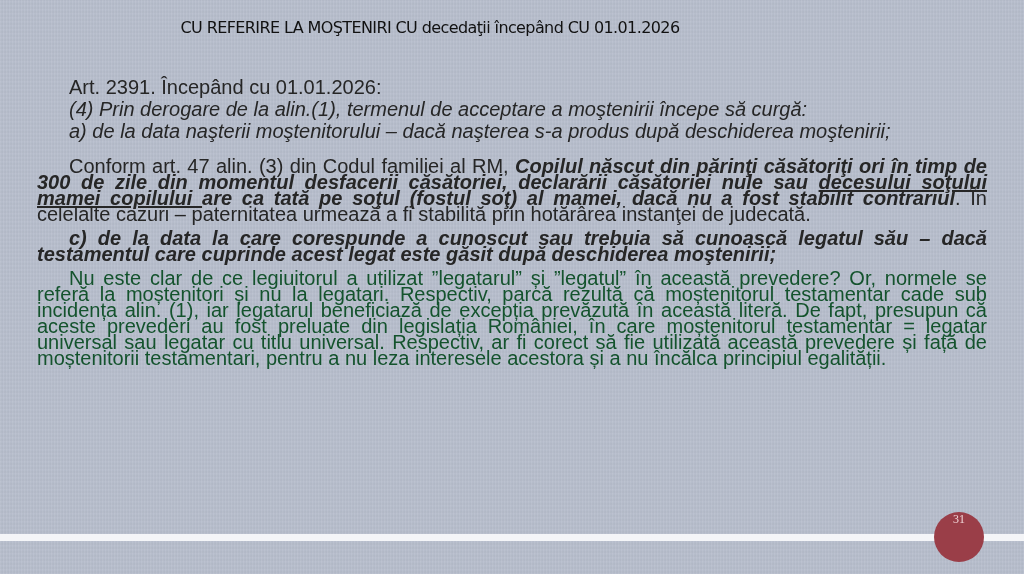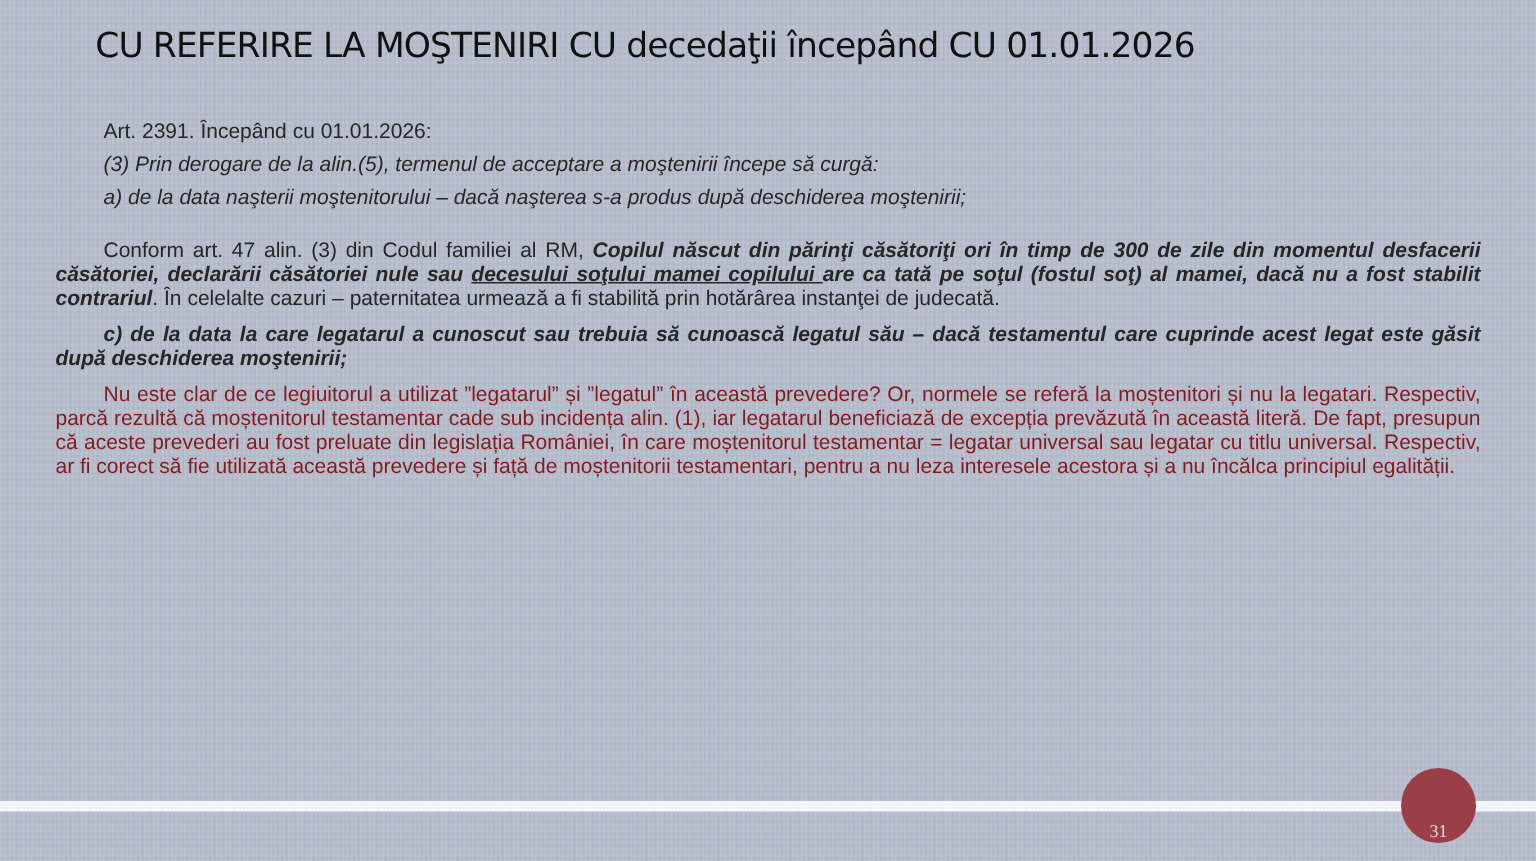--- a/index.html
+++ b/index.html
@@ -18,46 +18,46 @@
       font-family: "Liberation Sans", sans-serif;
       color: #262626;
     }
     .slide-title {
       position: absolute;
       left: 0;
       top: 18px;
       width: 860px;
       text-align: center;
       font-family: "DejaVu Sans", sans-serif;
-      font-size: 23px;
+      font-size: 16px;
       letter-spacing: -0.6px;
       color: #111111;
       white-space: nowrap;
     }
     .content {
       position: absolute;
       left: 37px;
       top: 76px;
       width: 950px;
-      font-size: 14px;
+      font-size: 20px;
       line-height: 16px;
     }
     .p {
       text-indent: 32px;
       text-align: justify;
       margin-bottom: 6px;
     }
     .p.single {
       line-height: 22px;
       margin-bottom: 0;
     }
     .it { font-style: italic; }
     .bi { font-style: italic; font-weight: bold; }
     .u { text-decoration: underline; }
-    .red { color: #7f1d1d; }
+    .red { color: #14532d; }
     .p.gap { margin-top: 8px; }
     .footer-line {
       position: absolute;
       left: 0;
       top: 534px;
       width: 1024px;
       height: 7px;
       background: #f4f5f8;
     }
     .page-circle {
@@ -65,38 +65,38 @@
       left: 934px;
       top: 512px;
       width: 50px;
       height: 50px;
       border-radius: 50%;
       background: #9a3e48;
       color: #f1d6d8;
       font-family: "Liberation Serif", serif;
       font-size: 12px;
       display: flex;
-      align-items: flex-end;
+      align-items: flex-start;
       justify-content: center;
     }
   </style>
 </head>
 <body>
 
 <div class="slide-title">CU REFERIRE LA MOŞTENIRI CU decedaţii începând CU 01.01.2026</div>
 
 <div class="content">
   <div class="p single">Art. 2391. Începând cu 01.01.2026:</div>
-  <div class="p single it">(3) Prin derogare de la alin.(5), termenul de acceptare a moştenirii începe să curgă:</div>
+  <div class="p single it">(4) Prin derogare de la alin.(1), termenul de acceptare a moştenirii începe să curgă:</div>
   <div class="p single it" style="margin-bottom:16px;">a) de la data naşterii moştenitorului – dacă naşterea s-a produs după deschiderea moştenirii;</div>
 
   <div class="p" style="margin-top:0;">
     <span>Conform art. 47 alin. (3) din Codul familiei al RM, </span><span class="bi">Copilul născut din părinţi căsătoriţi ori în timp de 300 de zile din momentul desfacerii căsătoriei, declarării căsătoriei nule sau </span><span class="bi u">decesului soţului mamei copilului </span><span class="bi">are ca tată pe soţul (fostul soţ) al mamei, dacă nu a fost stabilit contrariul</span><span>. În celelalte cazuri – paternitatea urmează a fi stabilită prin hotărârea instanţei de judecată.</span>
   </div>
 
-  <div class="p bi gap">c) de la data la care legatarul a cunoscut sau trebuia să cunoască legatul său – dacă testamentul care cuprinde acest legat este găsit după deschiderea moştenirii;</div>
+  <div class="p bi gap">c) de la data la care corespunde a cunoscut sau trebuia să cunoască legatul său – dacă testamentul care cuprinde acest legat este găsit după deschiderea moştenirii;</div>
   <div class="p red gap">Nu este clar de ce legiuitorul a utilizat ”legatarul” și ”legatul” în această prevedere? Or, normele se referă la moștenitori și nu la legatari. Respectiv, parcă rezultă că moștenitorul testamentar cade sub incidența alin. (1), iar legatarul beneficiază de excepția prevăzută în această literă. De fapt, presupun că aceste prevederi au fost preluate din legislația României, în care moștenitorul testamentar = legatar universal sau legatar cu titlu universal. Respectiv, ar fi corect să fie utilizată această prevedere și față de moștenitorii testamentari, pentru a nu leza interesele acestora și a nu încălca principiul egalității.</div>
 </div>
 
 <div class="footer-line"></div>
 <div class="page-circle">
   <span>31</span>
 </div>
 
 </body></html>

